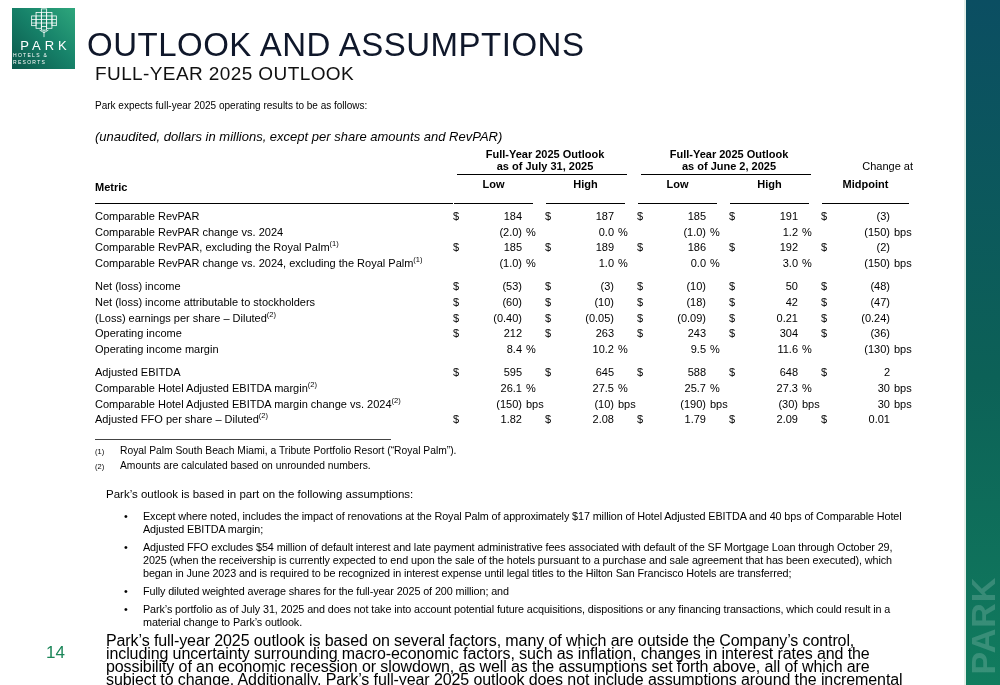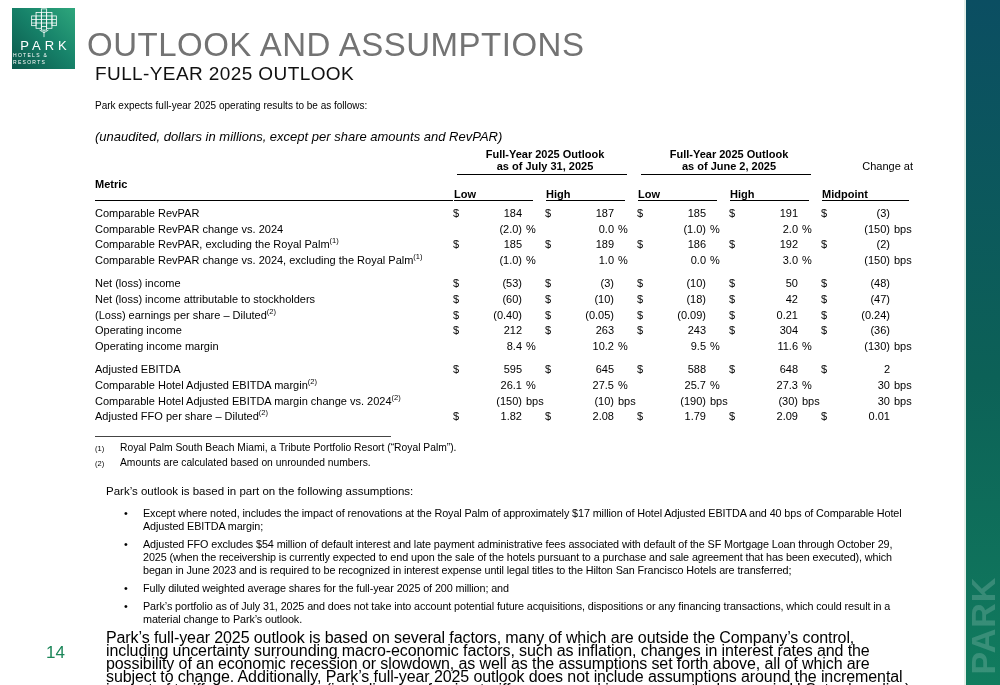--- a/index.html
+++ b/index.html
@@ -23,38 +23,38 @@
   .logo{
     position:absolute;left:12px;top:8px;width:63px;height:61px;
     background:linear-gradient(45deg,#0a574b 0%,#17836a 55%,#2ea67c 100%);
     display:flex;flex-direction:column;align-items:center;justify-content:flex-end;
     padding-bottom:3px;box-sizing:border-box;
   }
   .logo svg{display:block;margin-bottom:1px}
   .logo .ptitle{color:#fff;font-size:13px;letter-spacing:4px;line-height:13px;margin-left:4px}
   .logo .psub{color:#fff;font-size:5px;letter-spacing:1.3px;line-height:7px;margin-left:1px}
   
-  .title{position:absolute;left:87px;top:26px;font-size:33px;color:#737373;letter-spacing:.5px}
+  .title{position:absolute;left:87px;top:26px;font-size:33px;color:#0f172a;letter-spacing:.5px}
   .subtitle{position:absolute;left:95px;top:63px;font-size:19px;color:#101010;letter-spacing:.4px}
   
   .content{position:absolute;left:95px;top:100px;width:822px}
   .intro{font-size:10px;margin:0 0 18px}
   .note{font-size:13px;font-style:italic;margin:0 0 4px}
   
   .t{font-size:11px}
   .hrow{display:flex}
   .sp-label{width:358px}
   .grp{width:184px;text-align:center;font-weight:bold;line-height:12px}
   .grp.u{padding-bottom:1px}
   .grp.u::after{content:"";display:block;border-bottom:1px solid #000;margin:2px 10px 0 4px}
   .midh{width:92px;text-align:right;font-weight:normal;line-height:12px}
   .hrow.r3{align-items:flex-end;margin-top:2px}
   .metric-h{width:358px;font-weight:bold;border-bottom:1.6px solid #000;padding-bottom:10px;box-sizing:border-box}
   .col-h{width:92px}
-  .col-h .u3{display:block;margin:0 12px 0 1px;border-bottom:1px solid #000;padding-bottom:0;text-align:left;font-weight:bold}
+  .col-h .u3{display:block;margin:0 12px 0 1px;border-bottom:1px solid #000;padding-bottom:13px;text-align:center;font-weight:bold}
   .col-h.m .u3{margin:0 4px 0 1px}
   .tbody{margin-top:5px}
   .trow{display:flex;line-height:15.6px}
   .trow.gap{margin-top:8px}
   .tlabel{width:358px}
   .tcell{width:92px;display:flex}
   .tcell .d{width:13px}
   .tcell .v{flex:1;text-align:right}
   .tcell .u{width:23px;padding-left:4px;box-sizing:border-box}
   sup{font-size:7.5px;vertical-align:super;line-height:0}
@@ -192,21 +192,21 @@
             <span class="v">0.0</span>
             <span class="u">%</span>
           </div>
           <div class="tcell">
             <span class="d"></span>
             <span class="v">(1.0)</span>
             <span class="u">%</span>
           </div>
           <div class="tcell">
             <span class="d"></span>
-            <span class="v">2.0</span>
+            <span class="v">1.2</span>
             <span class="u">%</span>
           </div>
           <div class="tcell">
             <span class="d"></span>
             <span class="v">(150)</span>
             <span class="u">bps</span>
           </div>
         </div>
         <div class="trow">
           <div class="tlabel">Comparable RevPAR, excluding the Royal Palm<sup>(1)</sup></div>

